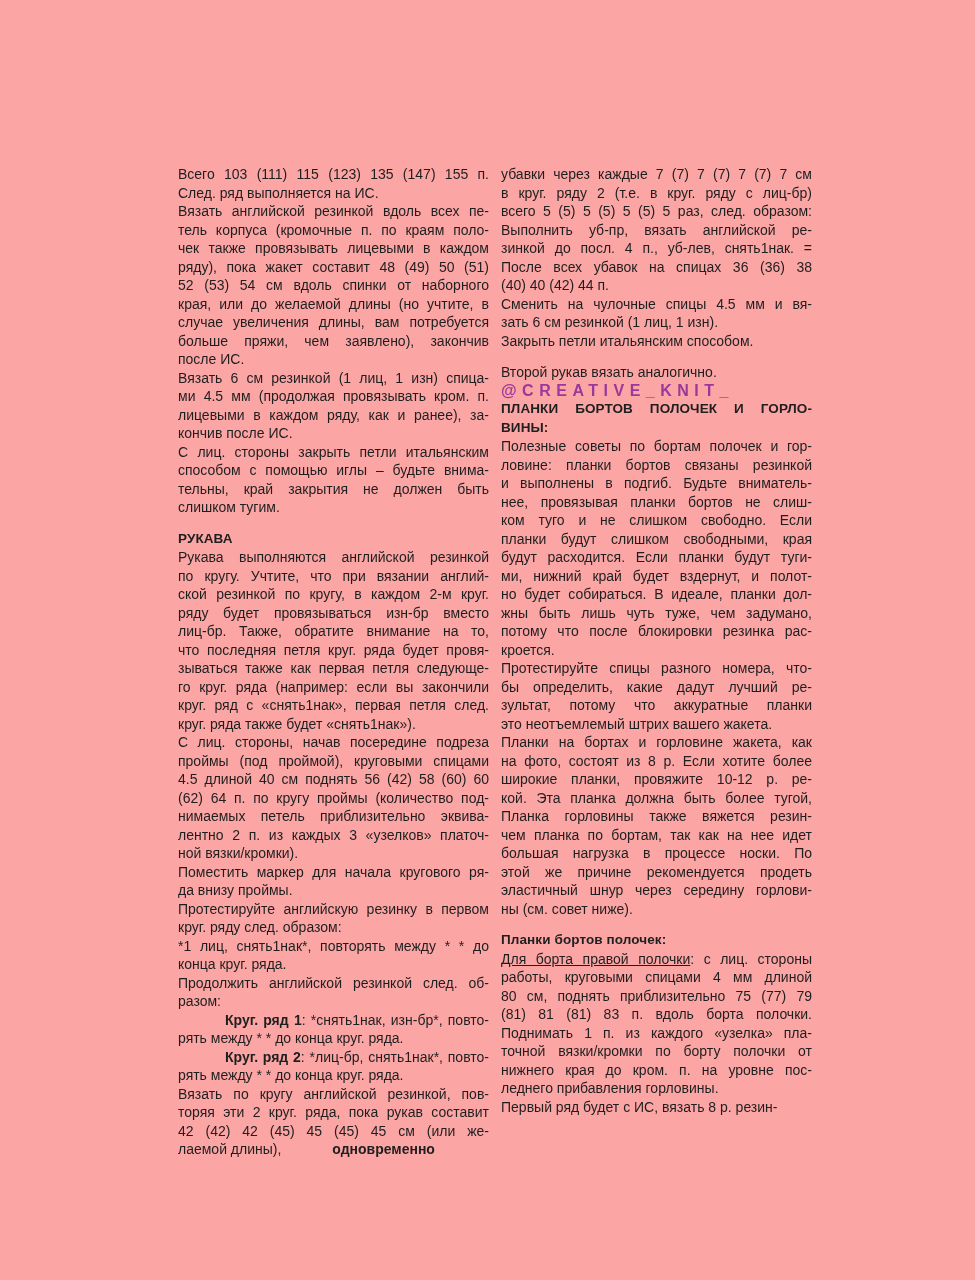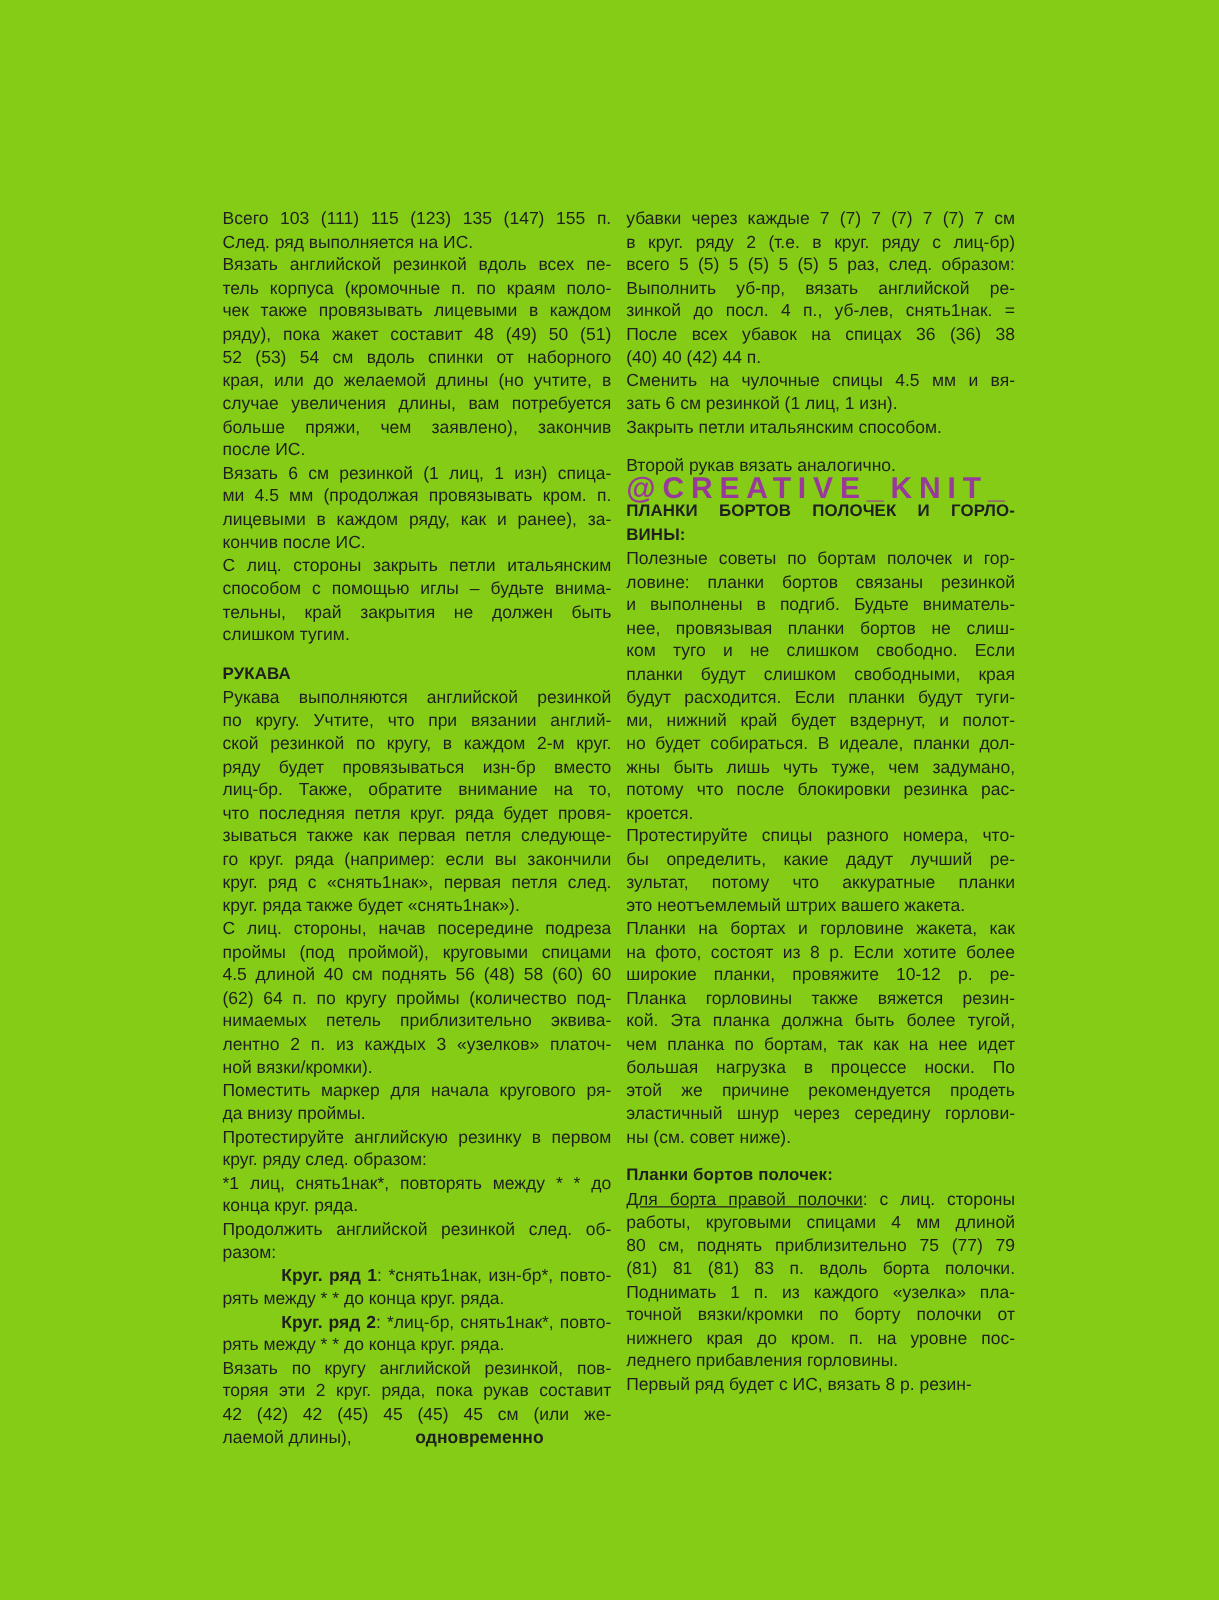--- a/index.html
+++ b/index.html
@@ -29,35 +29,35 @@
     overflow: hidden;
     white-space: normal;
   }
   .line.j { text-align: justify; text-align-last: justify; }
   .line.l { text-align: left; text-align-last: left; }
   .heading .line { font-weight: 700; font-size: 13.5px; letter-spacing: 0.1px; }
   .b { font-weight: 700; margin-left: 47px; }
   .u { text-decoration: underline; }
   .watermark {
     font-weight: 700;
-    font-size: 24px;
+    font-size: 16px;
     line-height: 20px;
     height: 20px;
     letter-spacing: 5.5px;
     white-space: nowrap;
     overflow: visible;
     margin-top: -1px;
     margin-bottom: -0.5px;
   }
   .spacer { width: 100%; }
 </style>
 </head>
 <body>
 
-<div class="page" style="background: #84cc16; color: rgb(31, 31, 31);">
+<div class="page" style="background: #fca5a5; color: rgb(31, 31, 31);">
   <div class="content">
     <div class="col" id="col-left">
         <div class="block para">
           <div class="line j">Всего 103 (111) 115 (123) 135 (147) 155 п.</div>
           <div class="line l">След. ряд выполняется на ИС.</div>
         </div>
         <div class="block para">
           <div class="line j">Вязать английской резинкой вдоль всех пе-</div>
           <div class="line j">тель корпуса (кромочные п. по краям поло-</div>
           <div class="line j">чек также провязывать лицевыми в каждом</div>
@@ -92,21 +92,21 @@
           <div class="line j">лиц-бр. Также, обратите внимание на то,</div>
           <div class="line j">что последняя петля круг. ряда будет провя-</div>
           <div class="line j">зываться также как первая петля следующе-</div>
           <div class="line j">го круг. ряда (например: если вы закончили</div>
           <div class="line j">круг. ряд с «снять1нак», первая петля след.</div>
           <div class="line l">круг. ряда также будет «снять1нак»).</div>
         </div>
         <div class="block para">
           <div class="line j">С лиц. стороны, начав посередине подреза</div>
           <div class="line j">проймы (под проймой), круговыми спицами</div>
-          <div class="line j">4.5 длиной 40 см поднять 56 (48) 58 (60) 60</div>
+          <div class="line j">4.5 длиной 40 см поднять 56 (42) 58 (60) 60</div>
           <div class="line j">(62) 64 п. по кругу проймы (количество под-</div>
           <div class="line j">нимаемых петель приблизительно эквива-</div>
           <div class="line j">лентно 2 п. из каждых 3 «узелков» платоч-</div>
           <div class="line l">ной вязки/кромки).</div>
         </div>
         <div class="block para">
           <div class="line j">Поместить маркер для начала кругового ря-</div>
           <div class="line l">да внизу проймы.</div>
         </div>
         <div class="block para">
@@ -185,22 +185,22 @@
           <div class="line j">бы определить, какие дадут лучший ре-</div>
           <div class="line j">зультат, потому что аккуратные планки</div>
           <div class="line l">это неотъемлемый штрих вашего жакета.</div>
         </div>
         <div class="block para">
           <div class="line j">Планки на бортах и горловине жакета, как</div>
           <div class="line j">на фото, состоят из 8 р. Если хотите более</div>
           <div class="line j">широкие планки, провяжите 10-12 р. ре-</div>
         </div>
         <div class="block para">
+          <div class="line j">кой. Эта планка должна быть более тугой,</div>
           <div class="line j">Планка горловины также вяжется резин-</div>
-          <div class="line j">кой. Эта планка должна быть более тугой,</div>
           <div class="line j">чем планка по бортам, так как на нее идет</div>
           <div class="line j">большая нагрузка в процессе носки. По</div>
           <div class="line j">этой же причине рекомендуется продеть</div>
           <div class="line j">эластичный шнур через середину горлови-</div>
           <div class="line l">ны (см. совет ниже).</div>
         </div>
         <div class="spacer" style="height: 13px;"></div>
         <div class="block heading">
           <div class="line l">Планки бортов полочек:</div>
         </div>

